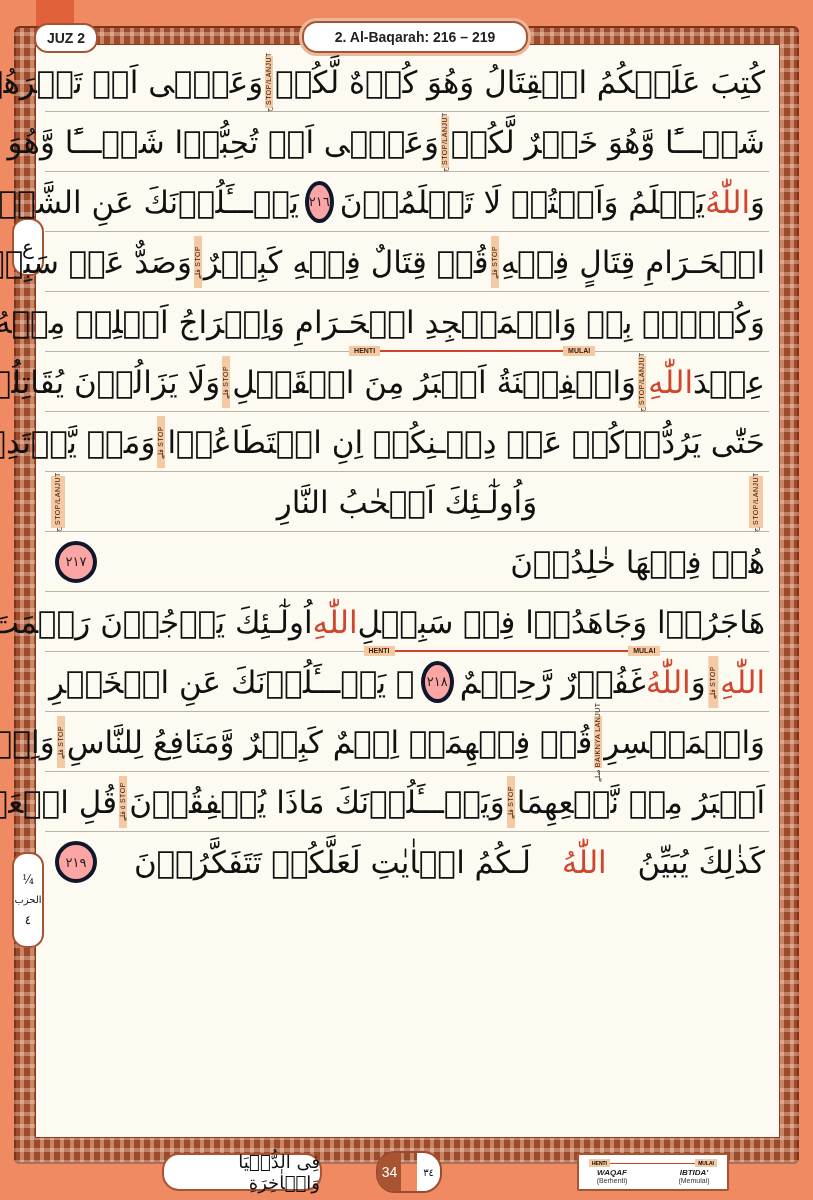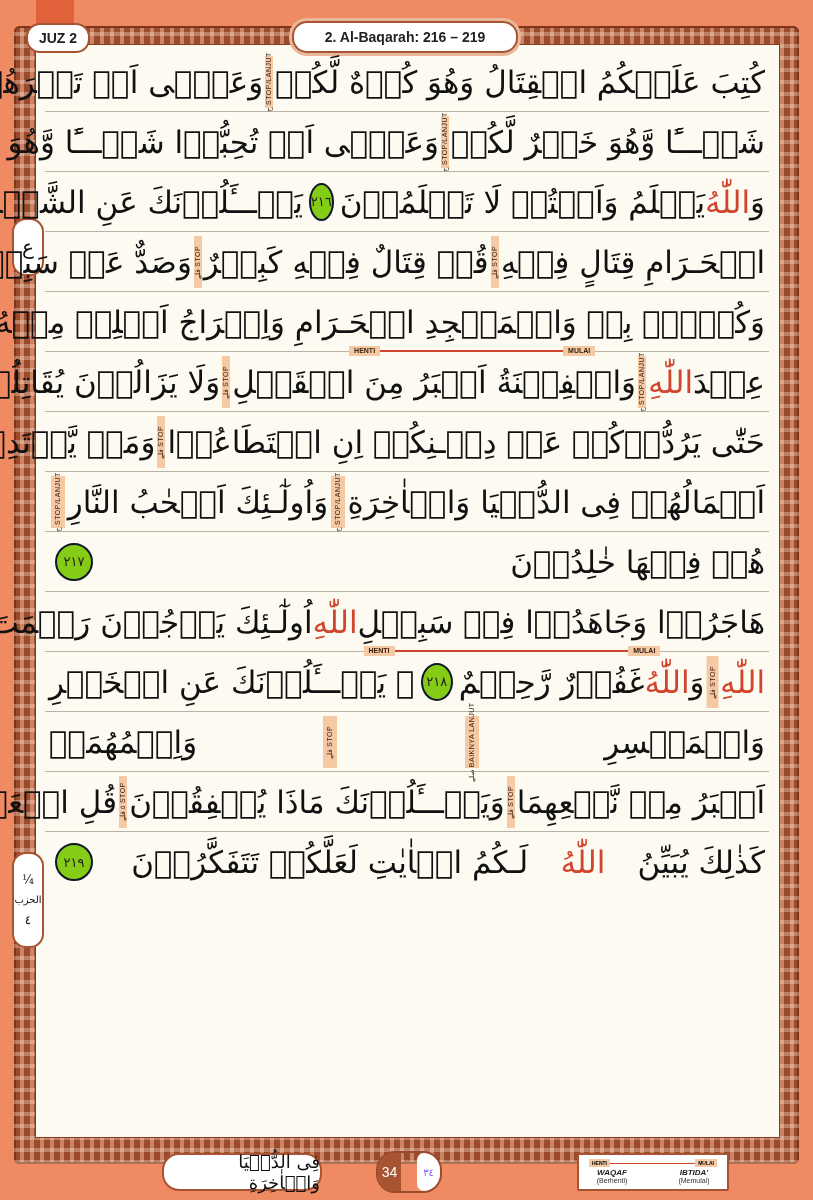--- a/index.html
+++ b/index.html
@@ -23,27 +23,27 @@
     content:""; position:absolute; inset:0;
     background:
       repeating-linear-gradient(0deg, rgba(255,230,210,0.35) 0 4px, transparent 4px 12px);
     border-radius:6px;
   }
   .page-area {
     position:absolute; left:35px; top:44px; width:743px; height:1092px;
     background:#fdfbf1; border:1.5px solid #8a3d1e;
   }
   .juz-badge {
-    position:absolute; left:26px; top:23px; width:60px; height:26px;
+    position:absolute; left:34px; top:23px; width:60px; height:26px;
     background:#fff; border-radius:14px; border:2px solid #a85433;
     font-family:"Liberation Sans", sans-serif; font-weight:bold; font-size:14px;
     color:#222; display:flex; align-items:center; justify-content:center;
   }
   .surah-badge {
-    position:absolute; left:292px; top:21px; width:222px; height:28px;
+    position:absolute; left:302px; top:21px; width:222px; height:28px;
     background:#fff; border-radius:15px; border:2px solid #a85433;
     box-shadow:0 0 0 3px #e9b79b;
     font-family:"Liberation Sans", sans-serif; font-weight:bold; font-size:14px;
     color:#222; display:flex; align-items:center; justify-content:center;
   }
   .side-marker {
     position:absolute; width:28px; border-radius:14px; background:#fff;
     border:2px solid #a85433; display:flex; flex-direction:column;
     align-items:center; justify-content:center; color:#111;
     font-family:"DejaVu Serif", serif;
@@ -59,42 +59,42 @@
   .seg { display:inline-block; }
   .allah { color:#d2452d; }
   .waqaf {
     display:inline-flex; flex-direction:column; align-items:center; justify-content:center;
     background:#f6c9a5; width:14px; height:52px; margin:0 2px;
     font-family:"Liberation Sans", sans-serif; font-size:7px; color:#3a2010;
     writing-mode:vertical-rl; transform:rotate(180deg); letter-spacing:0.5px;
   }
   .ayah-num {
     display:inline-flex; align-items:center; justify-content:center;
-    width:34px; height:34px; border-radius:50%; border:2px solid #0f172a;
-    font-size:13px; color:#222; margin:0 6px; background:#84cc16;
+    width:34px; height:34px; border-radius:50%; border:4px solid #0f172a;
+    font-size:13px; color:#222; margin:0 6px; background:#fca5a5;
     font-family:"DejaVu Sans", sans-serif;
   }
   .hm-bar {
     position:absolute; height:14px; display:flex; align-items:center;
     font-family:"Liberation Sans", sans-serif; font-size:7px; font-weight:bold; color:#3a2010;
   }
   .hm-bar .tag { background:#f6c9a5; padding:0 5px; height:10px; line-height:10px; }
   .hm-bar .rule { flex:1; height:2px; background:#d2452d; }
   .footer-left {
     position:absolute; left:162px; top:1153px; width:156px; height:34px;
     background:#fff; border-radius:17px; border:2px solid #a85433;
     display:flex; align-items:center; justify-content:center;
     font-family:"DejaVu Serif", serif; font-size:18px; color:#111; direction:rtl;
   }
   .page-num {
     position:absolute; left:376px; top:1151px; width:62px; height:38px;
     border-radius:19px; overflow:hidden; display:flex; border:2px solid #9c4a2c;gap:16px;
   }
   .page-num .latin { flex:1; background:#a85433; color:#fff; display:flex; align-items:center; justify-content:center; font-family:"Liberation Sans", sans-serif; font-size:14px; }
-  .page-num .arabic { flex:1; background:#fff; color:#8b5cf6; display:flex; align-items:center; justify-content:center; font-family:"DejaVu Sans", sans-serif; font-size:10px;border-radius:7px; }
+  .page-num .arabic { flex:1; background:#fff; color:#0f172a; display:flex; align-items:center; justify-content:center; font-family:"DejaVu Sans", sans-serif; font-size:10px; }
   .legend {
     position:absolute; left:577px; top:1153px; width:148px; height:34px;
     background:#fff; border-radius:2px; border:2px solid #a85433;
     font-family:"Liberation Sans", sans-serif;
   }
   .legend .row1 { position:absolute; left:10px; right:10px; top:4px; height:8px; display:flex; align-items:center; }
   .legend .tag { background:#f6c9a5; font-size:5px; font-weight:bold; padding:0 3px; line-height:8px; }
   .legend .rule { flex:1; height:1px; background:#d2452d; }
   .legend .w { position:absolute; top:13px; font-size:8px; font-weight:bold; font-style:italic; color:#222; text-align:center; }
   .legend .s { position:absolute; top:22px; font-size:7px; color:#333; text-align:center; }
@@ -158,21 +158,20 @@
       <span class="seg">وَالۡفِتۡنَةُ اَكۡبَرُ مِنَ الۡقَتۡلِ</span>
       <span class="waqaf">STOP قلے</span>
       <span class="seg">وَلَا يَزَالُوۡنَ يُقَاتِلُوۡنَكُمۡ</span>
     </div>
     <div class="line">
       <span class="seg">حَتّٰى يَرُدُّوۡكُمۡ عَنۡ دِيۡـنِكُمۡ اِنِ اسۡتَطَاعُوۡا</span>
       <span class="waqaf">STOP قلے</span>
       <span class="seg">وَمَنۡ يَّرۡتَدِدۡ</span>
     </div>
     <div class="line">
-      <span class="seg">اَعۡمَالُهُمۡ فِى الدُّنۡيَا وَالۡاٰخِرَةِ</span>
       <span class="waqaf">STOP/LANJUT ج</span>
       <span class="seg">وَاُولٰٓـئِكَ اَصۡحٰبُ النَّارِ</span>
       <span class="waqaf">STOP/LANJUT ج</span>
     </div>
     <div class="line">
       <span class="seg">هُمۡ فِيۡهَا خٰلِدُوۡنَ</span>
       <span class="ayah-num">٢١٧</span>
     </div>
     <div class="line">
       <span class="seg">هَاجَرُوۡا وَجَاهَدُوۡا فِىۡ سَبِيۡلِ</span>
@@ -189,20 +188,21 @@
       <span class="waqaf">STOP قلے</span>
       <span class="seg">وَ</span>
       <span class="seg allah">اللّٰهُ</span>
       <span class="seg">غَفُوۡرٌ رَّحِيۡمٌ</span>
       <span class="ayah-num">٢١٨</span>
       <span class="seg">۞ يَسۡـــَٔلُوۡنَكَ عَنِ الۡخَمۡرِ</span>
     </div>
     <div class="line">
       <span class="seg">وَالۡمَيۡسِرِ</span>
       <span class="waqaf">BAIKNYA LANJUT صلے</span>
+      <span class="seg">قُلۡ فِيۡهِمَاۤ اِثۡمٌ كَبِيۡرٌ وَّمَنَافِعُ لِلنَّاسِ</span>
       <span class="waqaf">STOP قلے</span>
       <span class="seg">وَاِثۡمُهُمَاۤ</span>
     </div>
     <div class="line">
       <span class="seg">اَكۡبَرُ مِنۡ نَّفۡعِهِمَا</span>
       <span class="waqaf">STOP قلے</span>
       <span class="seg">وَيَسۡـــَٔلُوۡنَكَ مَاذَا يُنۡفِقُوۡنَ</span>
       <span class="waqaf">STOP ٥ قلے</span>
       <span class="seg">قُلِ الۡعَفۡوَ</span>
     </div>

